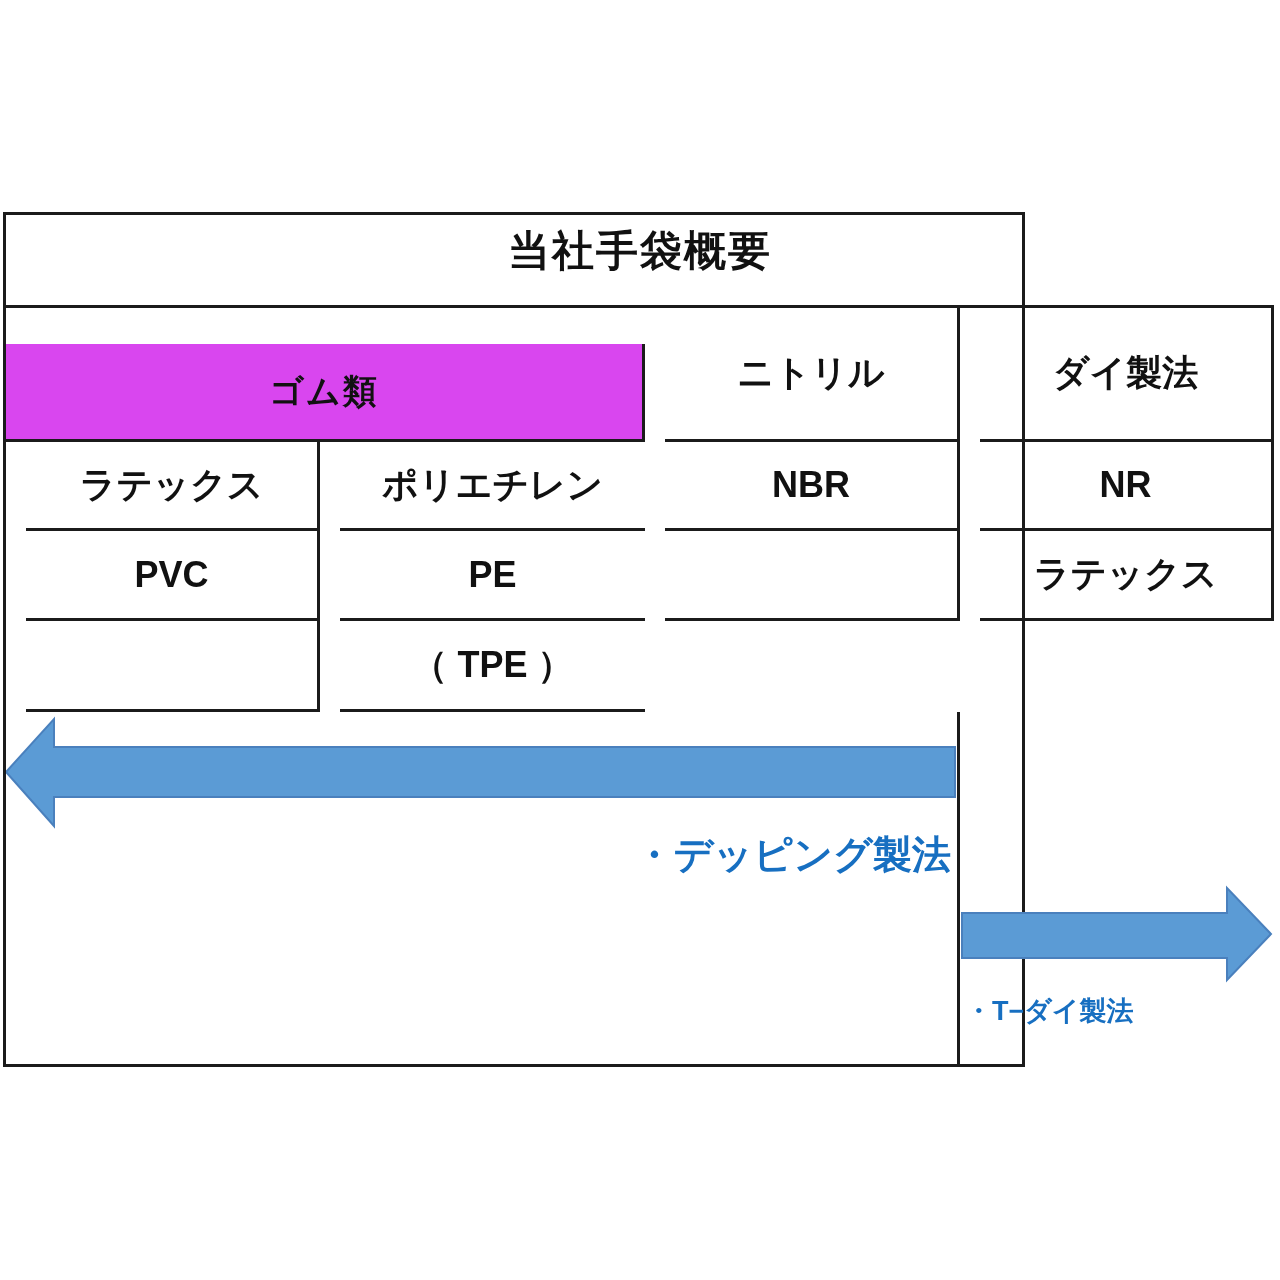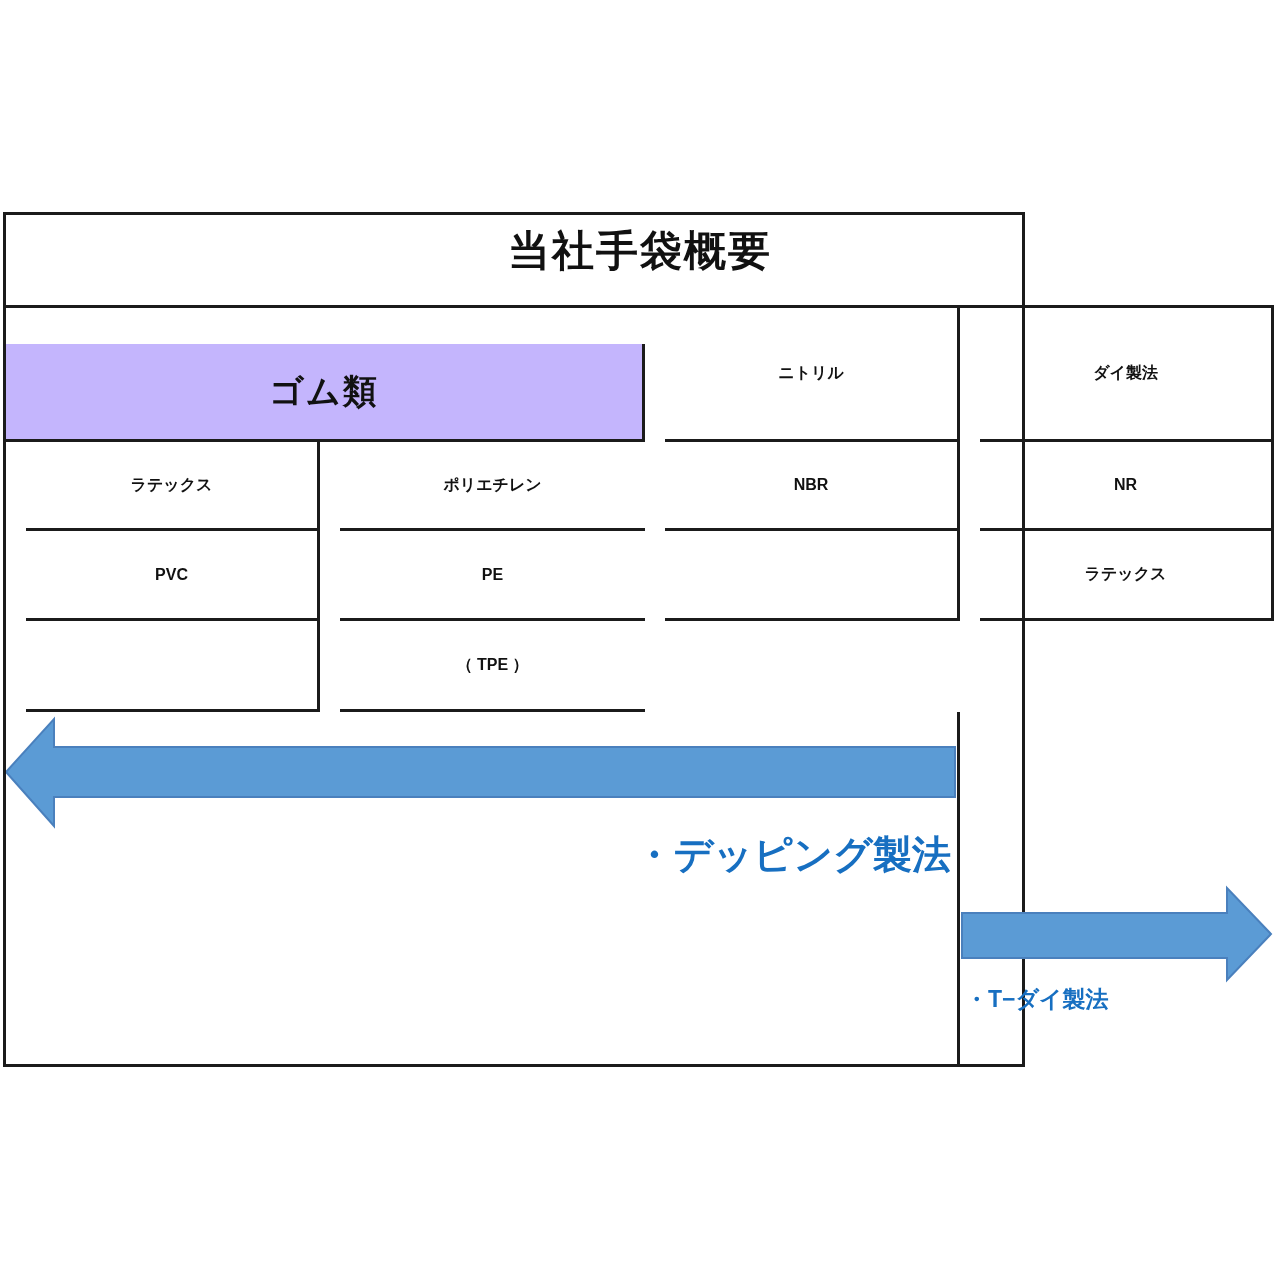--- a/index.html
+++ b/index.html
@@ -16,32 +16,32 @@
     grid-template-rows:93px 134px 89px 90px 91px 352px;
   }
   .cell { box-sizing:border-box; display:flex; align-items:center; justify-content:center; }
   .b-r { border-right:3px solid #1b1b1b; }
   .b-b { border-bottom:3px solid #1b1b1b; }
   .title-cell {
     grid-column:1 / 5; font-size:42px; font-weight:bold; letter-spacing:2px;
     padding-bottom:18px;
   }
   .cat-cell { font-size:34px; font-weight:bold; letter-spacing:2px; }
-  .cat-rubber  { grid-column:1 / 3; background:#c4b5fd;margin-top:36px; }
+  .cat-rubber  { grid-column:1 / 3; background:#d946ef;margin-top:36px; }
   .cat-plastic { grid-column:3 / 5; background:#FADDD3; }
-  .name-cell, .code-cell, .extra-cell { font-size:16px; font-weight:bold;margin-left:20px; }
+  .name-cell, .code-cell, .extra-cell { font-size:36px; font-weight:bold;margin-left:20px; }
   .bottom-left  { grid-column:1 / 4; position:relative; }
   .bottom-right { grid-column:4 / 5; position:relative; }
   .arrow-svg { position:absolute; left:0; top:0; }
   .arrow-svg polygon { stroke:#4A80BD; stroke-width:2; }
   .method-label {
     position:absolute; color:#176FC1; font-weight:bold; white-space:nowrap;
   }
   .dipping-label { right:6px; top:116px; font-size:39px; }
-  .extrusion-labels { left:5px; top:270px; font-size:23px; line-height:34px; }
+  .extrusion-labels { left:5px; top:282px; font-size:27px; line-height:34px; }
 </style>
 </head>
 <body>
 
 <div class="table">
 
   <div class="cell title-cell b-b">当社手袋概要</div>
 
   <div class="cell cat-cell cat-rubber b-r b-b">ゴム類</div>
 

